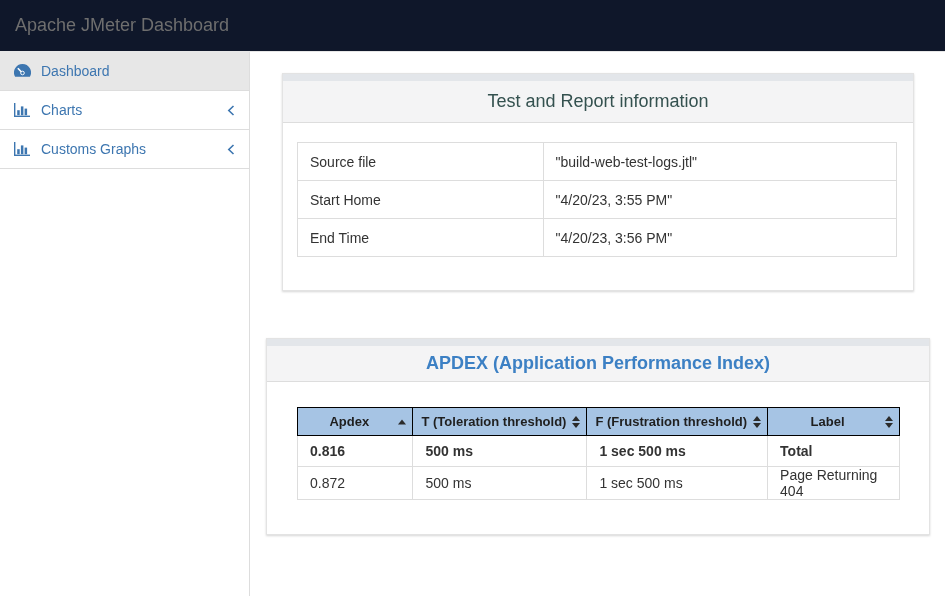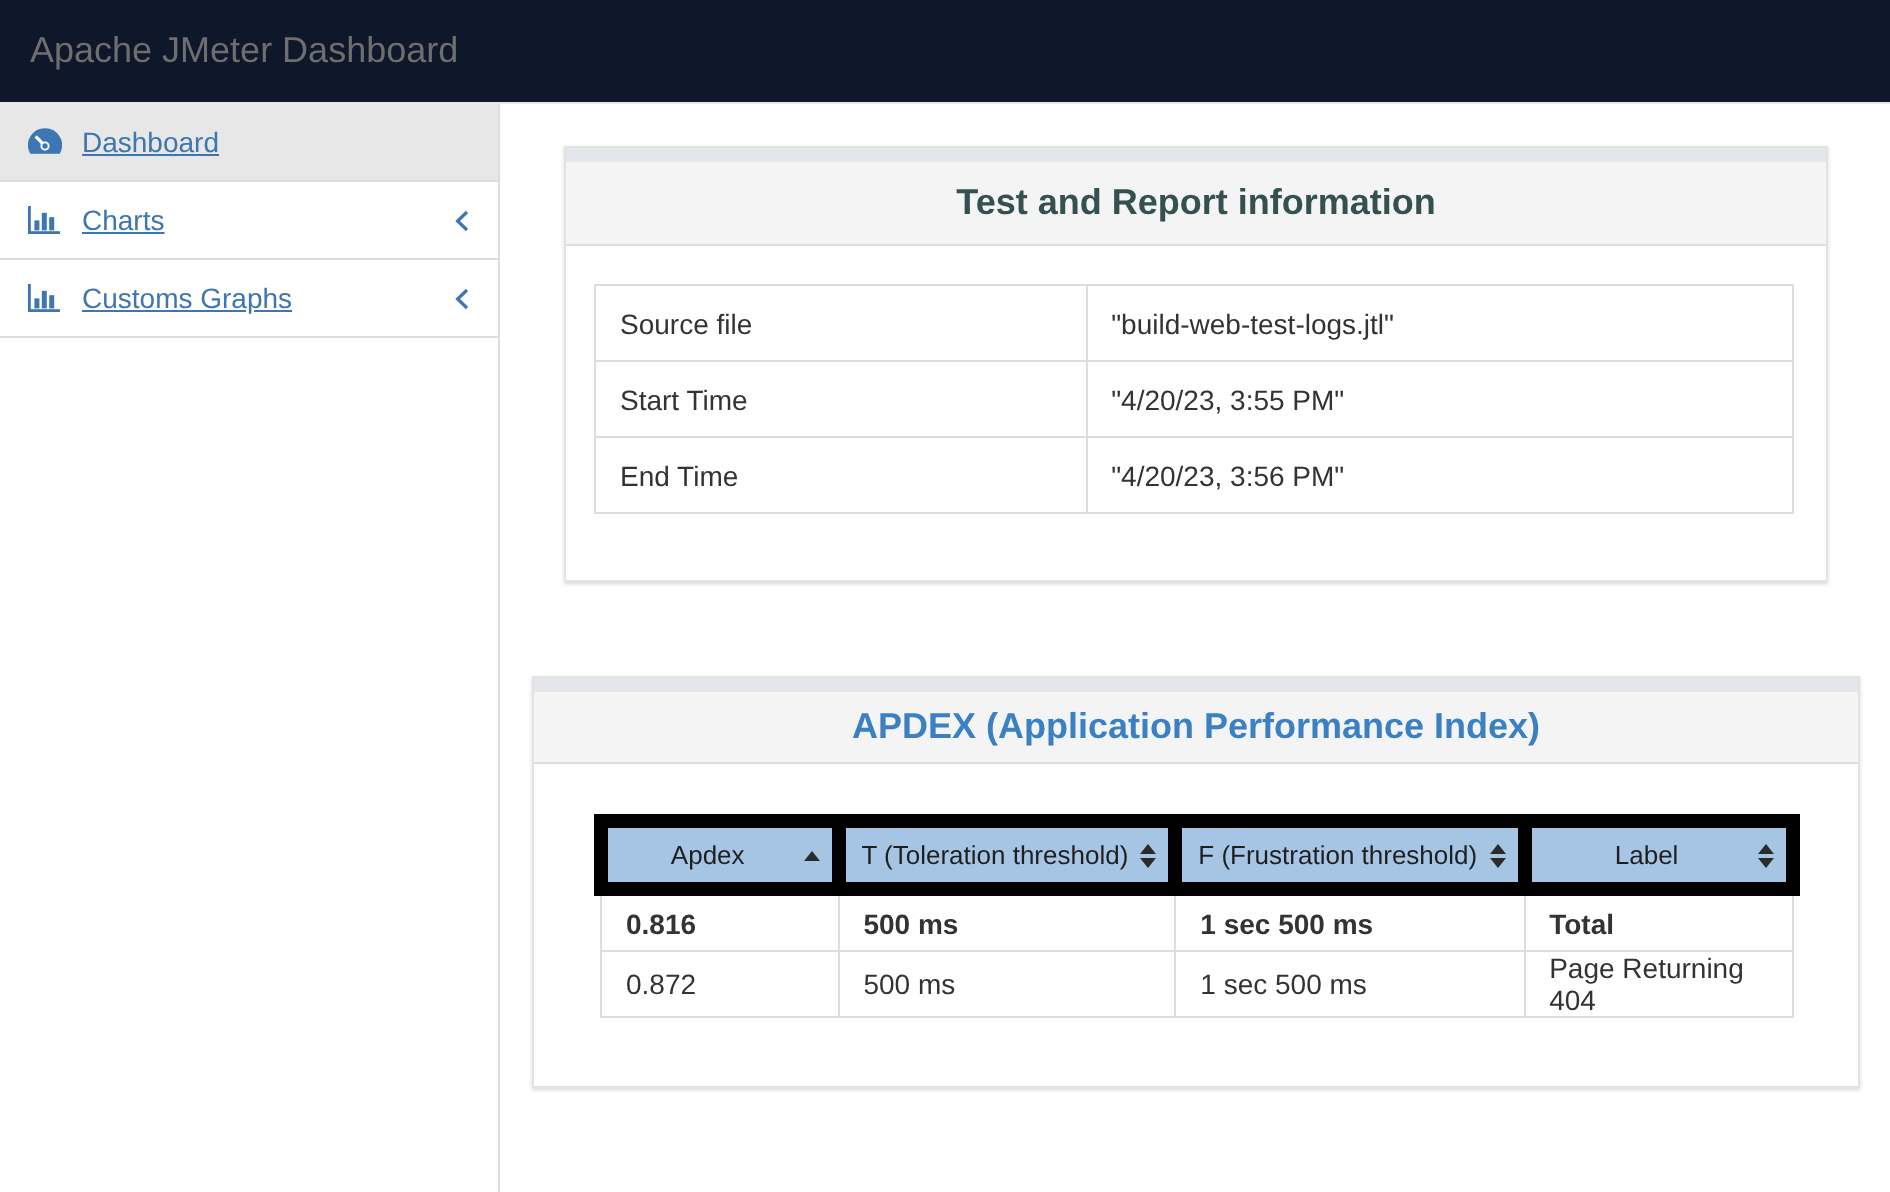--- a/index.html
+++ b/index.html
@@ -15,21 +15,21 @@
     display:flex; align-items:center; padding:0 15px;
   }
   .brand { font-size:18px; color:#6e6e6e; text-decoration:none; cursor:pointer; }
 
   
   .layout { display:flex; height:544px; }
   .sidebar { width:250px; flex:0 0 250px; background:#fff; border-right:1px solid #ddd; }
   .nav-item {
     height:39px; display:flex; align-items:center; gap:9px;
     padding:0 14px; border-bottom:1px solid #ddd;
-    color:#3d76b0; font-size:14px; cursor:pointer; background:#fff;text-decoration:underline;
+    color:#3d76b0; font-size:14px; cursor:pointer; background:#fff;
   }
   .nav-item.active { background:#e7e7e7; }
   .nav-item .icn { display:flex; align-items:center; width:18px; flex:0 0 18px; }
   .nav-item .chev { margin-left:auto; display:flex; align-items:center; }
 
   .main { flex:1; background:#fff; }
 
   
   .card {
     background:#fff; border:1px solid #e3e3e3;
@@ -37,35 +37,35 @@
   }
   .card-strip { height:7px; background:#e3e6ea; }
   .card-header {
     background:#f4f4f5; border-bottom:1px solid #ddd;
     text-align:center;
   }
   .card1 { width:632px; margin:21px 0 0 32px; }
   .card2 { width:664px; margin:47px 0 0 16px; }
   .card1 .card-header { padding:10px 8px; }
   .card2 .card-header { padding:7px 8px; }
-  .title-info  { color:#34514f; font-size:18px; font-weight:bold; }
+  .title-info  { color:#34514f; font-size:18px; font-weight:normal; }
   .title-apdex { color:#3c80c4; font-size:18px; font-weight:bold; }
   .card1 .card-body { padding:19px 16px 33px 14px; }
   .card2 .card-body { padding:25px 29px 34px 30px; }
 
   
   table.info { width:100%; border-collapse:collapse; font-size:14px; color:#333; }
   table.info td { border:1px solid #ddd; padding:6px 12px; height:38px; }
   td.info-label { width:41%; }
 
   
   table.apdex { width:100%; border-collapse:collapse; font-size:14px; color:#333; }
   table.apdex th {
-    background:#a6c4e4; color:#1f1f1f; font-size:13px; font-weight:normal;
-    text-align:center; padding:6px 20px 6px 8px; border:7px solid #000000;
+    background:#a6c4e4; color:#1f1f1f; font-size:13px; font-weight:bold;
+    text-align:center; padding:6px 20px 6px 8px; border:1px solid #000000;
     position:relative; height:28px; cursor:pointer; white-space:nowrap;
   }
   table.apdex td { border:1px solid #ddd; padding:0 12px; height:31px; }
   table.apdex col.c1 { width:21.8%; }
   table.apdex col.c2 { width:26.4%; }
   table.apdex col.c3 { width:27.3%; }
   table.apdex col.c4 { width:24.5%; }
   tr.striped td { background:#e9f0f8; }
   tr.total td { font-weight:bold; }
 
@@ -145,21 +145,21 @@
         <span class="title-info">Test and Report information</span>
       </div>
       <div class="card-body">
         <table class="info">
           <tbody>
             <tr>
               <td class="info-label">Source file</td>
               <td>"build-web-test-logs.jtl"</td>
             </tr>
             <tr>
-              <td class="info-label">Start Time</td>
+              <td class="info-label">Start Home</td>
               <td>"4/20/23, 3:55 PM"</td>
             </tr>
             <tr>
               <td class="info-label">End Time</td>
               <td>"4/20/23, 3:56 PM"</td>
             </tr>
           </tbody>
         </table>
       </div>
     </div>

